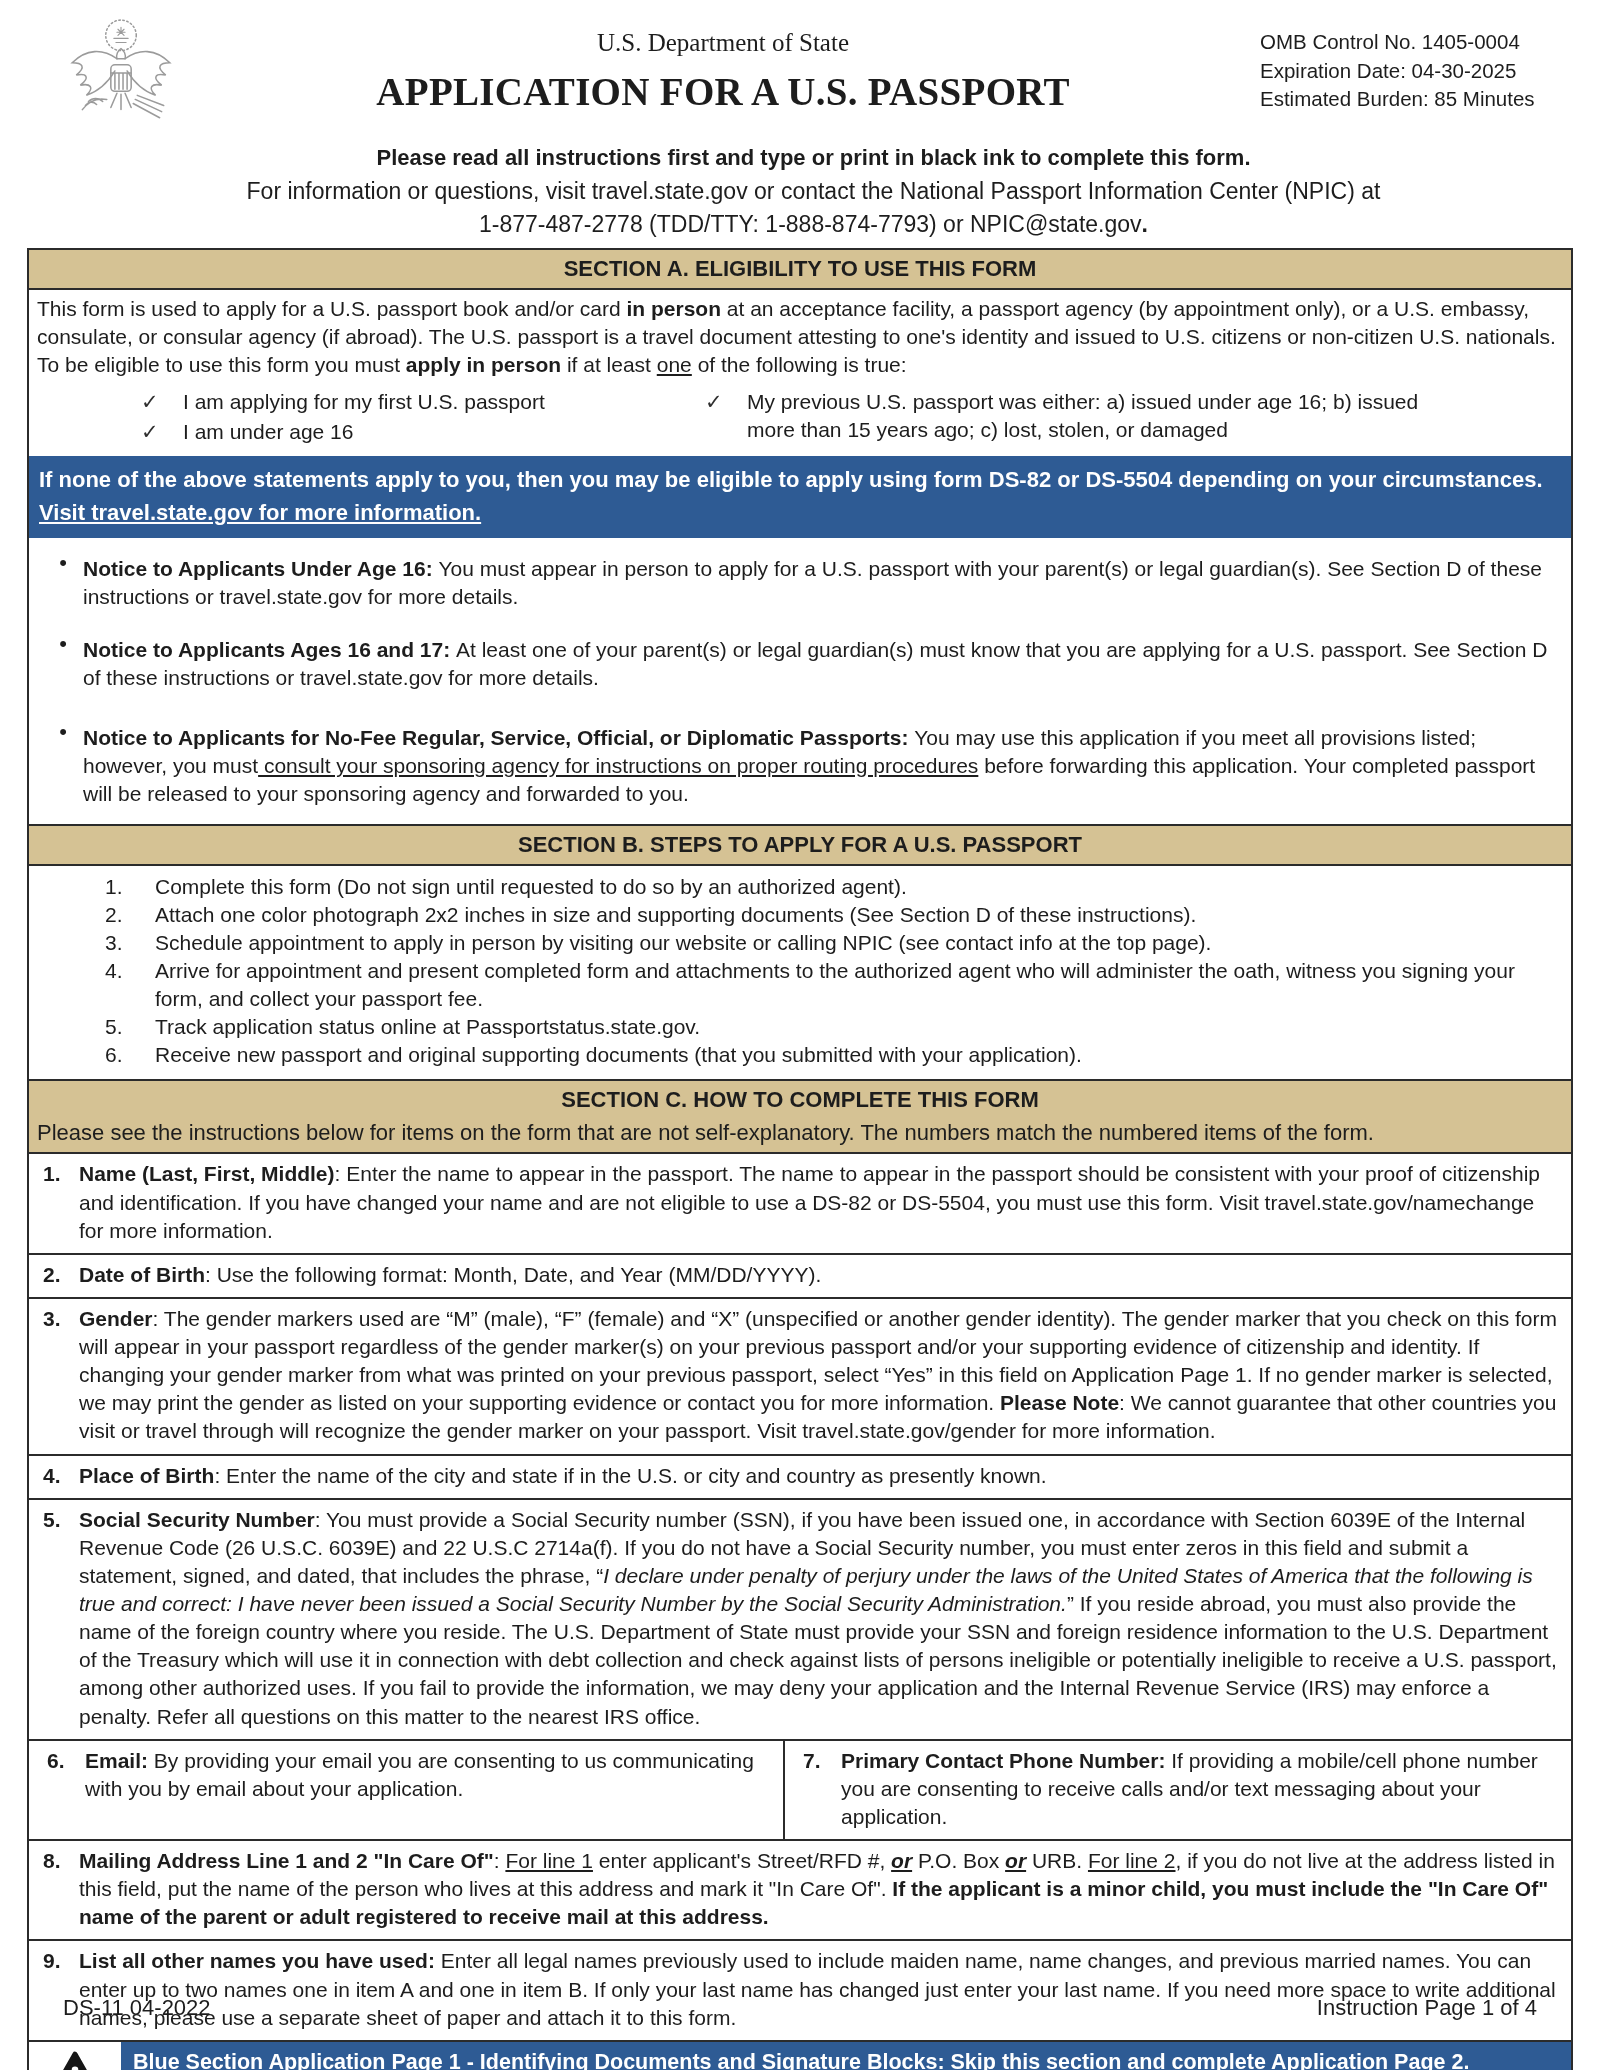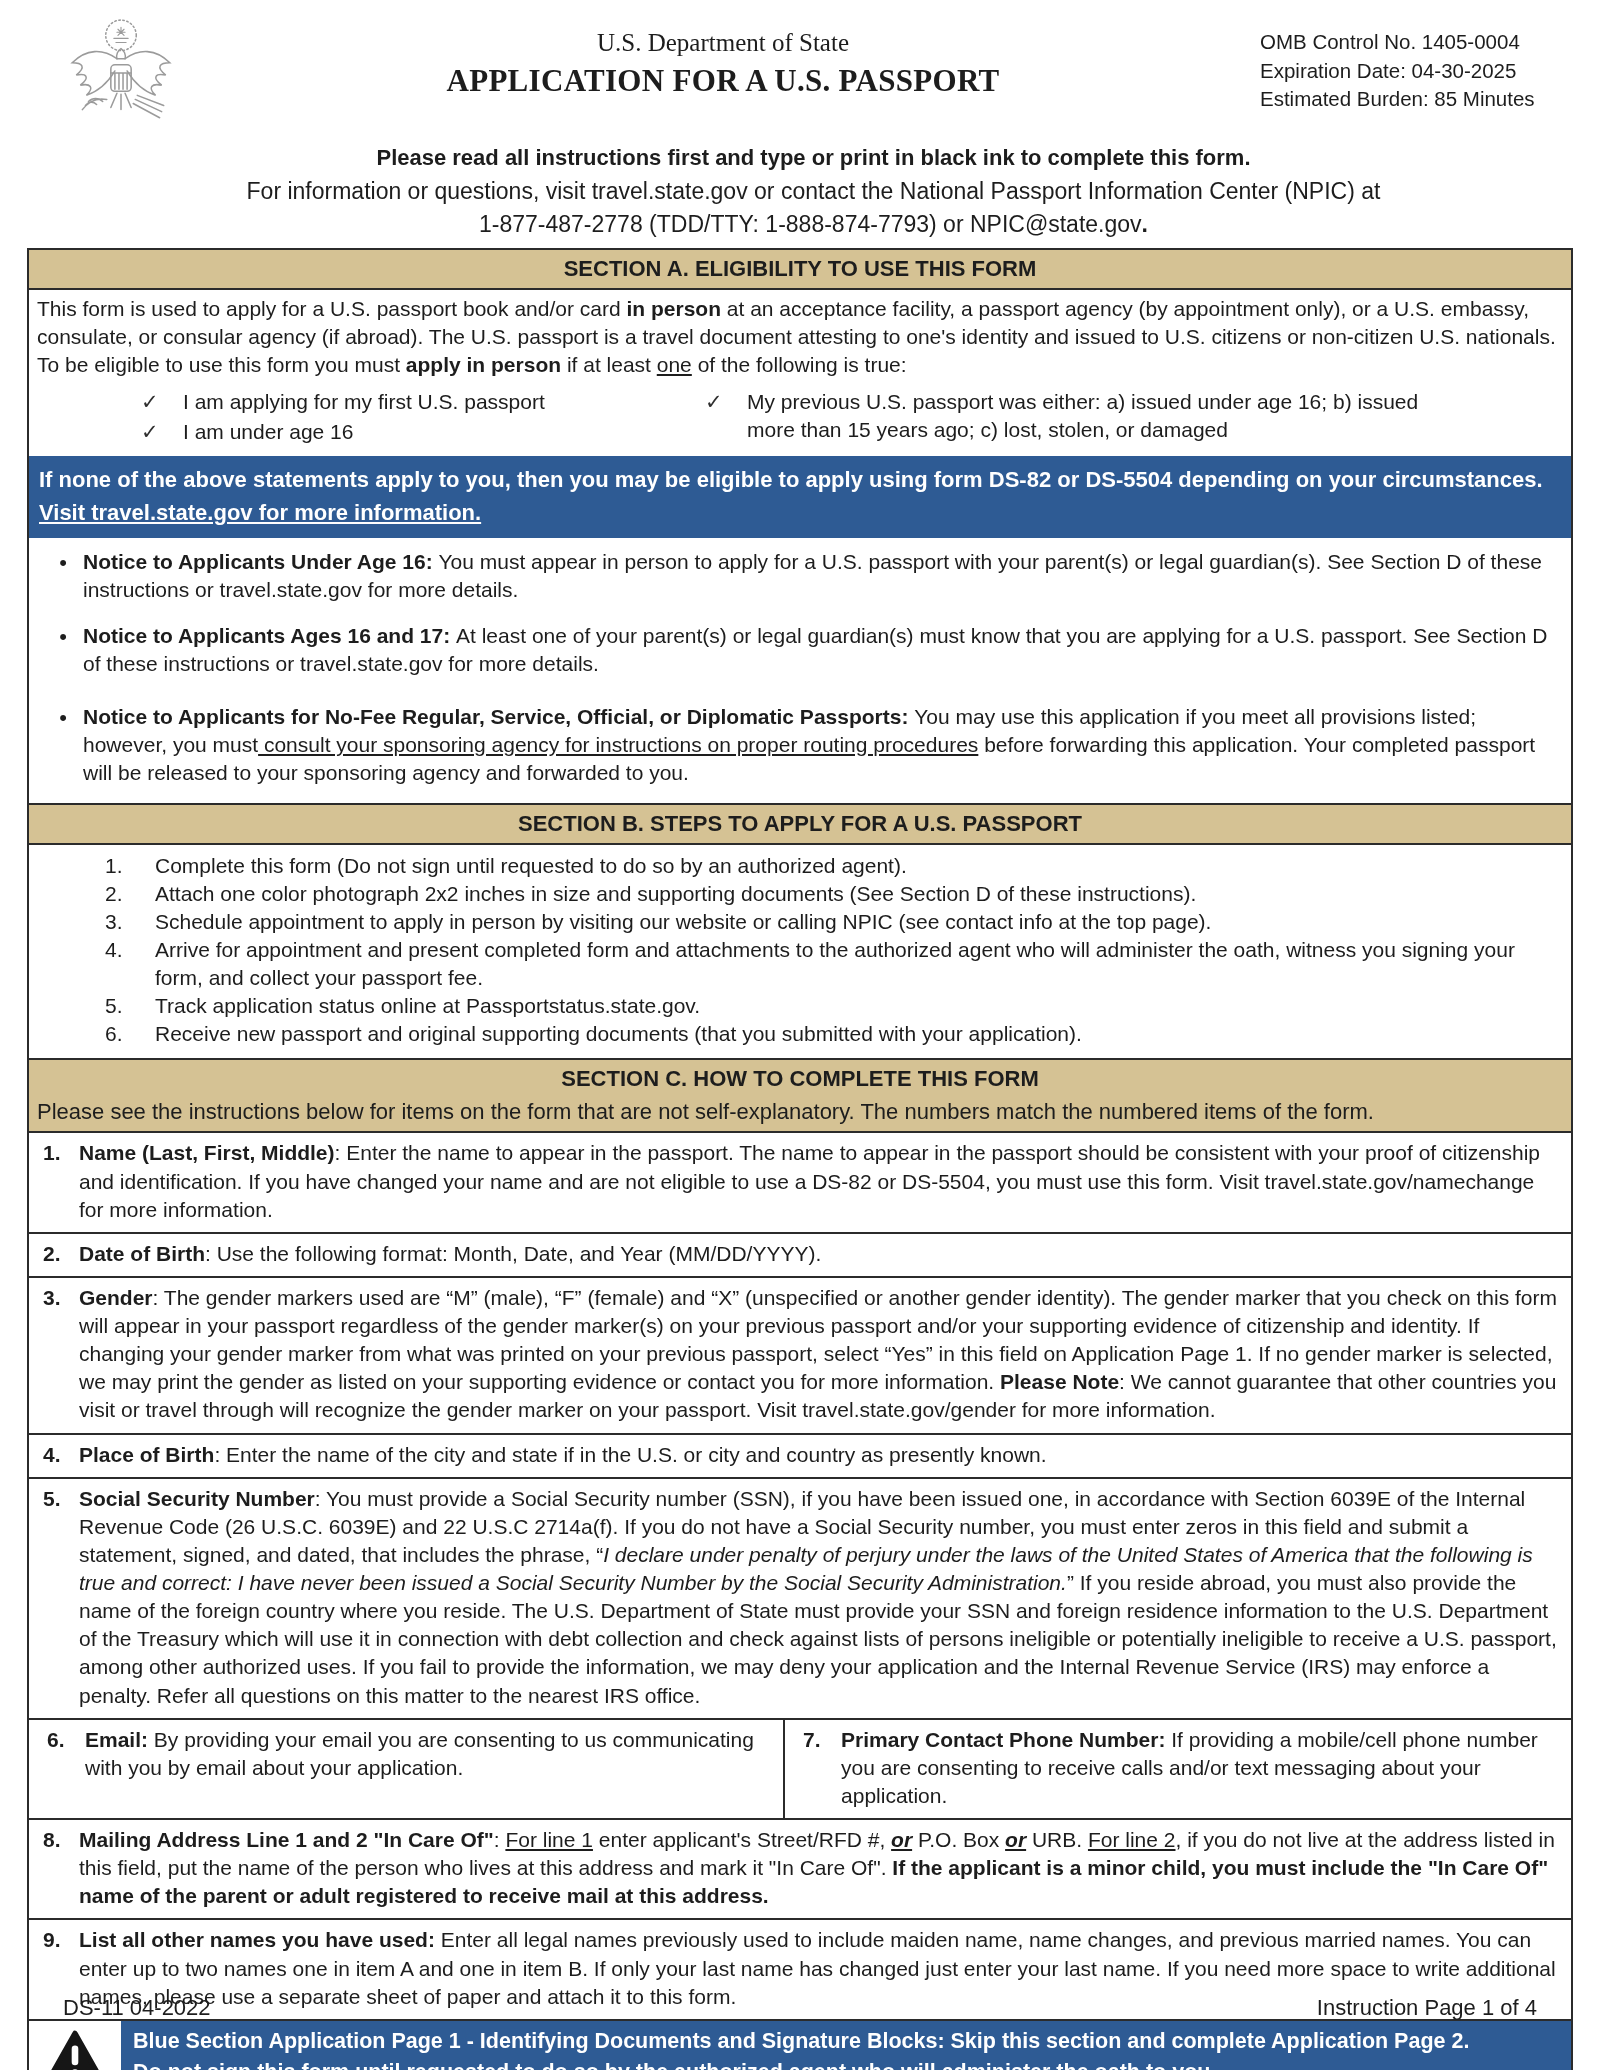--- a/index.html
+++ b/index.html
@@ -17,21 +17,21 @@
   }
   .b{font-weight:700;}
   .i{font-style:italic;}
   .u{text-decoration:underline;}
 
   
   .header{display:flex;padding:14px 40px 0 62px;}
   .eagle{flex:none;width:124px;}
   .titles{flex:1;text-align:center;font-family:"Liberation Serif","DejaVu Serif",serif;padding-top:12px;}
   .agency{font-size:25px;}
-  .form-title{font-size:31px;font-weight:700;letter-spacing:.3px;}
+  .form-title{font-size:39px;font-weight:700;margin-top:6px;letter-spacing:.3px;}
   .omb{flex:none;width:300px;font-size:20.5px;line-height:1.4;padding-top:14px;}
 
   
   .intro{text-align:center;margin-top:2px;margin-left:27px;}
   .intro .l1{font-weight:700;font-size:22px;}
   .intro .l2,.intro .l3{font-size:23px;margin-top:3px;}
 
   
   .frame{margin:8px 27px 0;border:2px solid var(--border);}
   .band{background:var(--tan);text-align:center;font-weight:700;font-size:22px;padding:4px 6px;}
@@ -48,21 +48,21 @@
   .chk .ctxt{flex:1;padding-left:16px;}
   .ccol1 .chk + .chk{margin-top:2px;}
 
   .banner{background:var(--blue);color:#fff;font-weight:700;font-size:22px;line-height:1.5;padding:7px 10px 9px;}
 
   .bullets{padding:10px 10px 16px 14px;}
   .bullet{display:flex;}
   .bullet + .bullet{margin-top:17px;}
   .bullet.gap-lg{margin-top:25px;}
   .bdot{flex:none;width:40px;text-align:center;font-size:22px;}
-  .btext{flex:1;padding-right:4px;}
+  .btext{flex:1;padding-right:4px;margin-top:7px;}
 
   .steps{padding:7px 10px 9px 0;}
   .step{display:flex;}
   .snum{flex:none;margin-left:76px;width:50px;}
   .stext{flex:1;padding-right:6px;}
 
   .citem{display:flex;padding:6px 10px 8px 4px;}
   .citem.bt{border-top:2px solid var(--border);}
   .cnum{flex:none;width:46px;padding-left:10px;font-weight:700;}
   .ctext{flex:1;}

